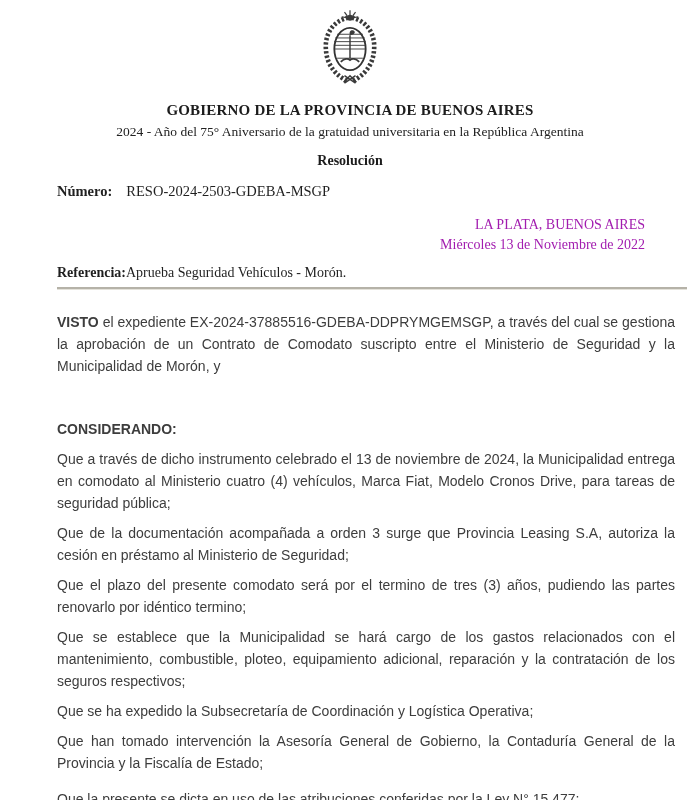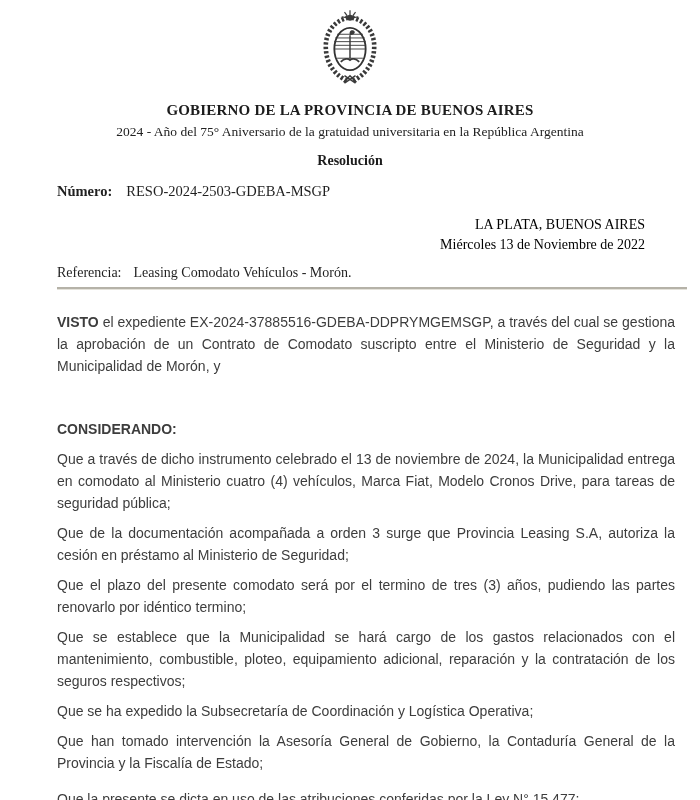--- a/index.html
+++ b/index.html
@@ -16,23 +16,23 @@
     margin-top:16px;text-align:center;font-weight:bold;
     font-size:15px;letter-spacing:.2px;color:#1c1c1c;
   }
   .motto{margin-top:5px;text-align:center;font-size:13.5px;color:#222;}
   .doc-type{margin-top:13px;text-align:center;font-weight:bold;font-size:14px;color:#1c1c1c;}
 
   
   .content{margin-left:57px;width:630px;}
   .numero-line{margin-top:14px;font-size:14.5px;color:#1f1f1f;}
   .numero-line .lbl{font-weight:bold;margin-right:14px;}
-  .place-date{margin-top:15px;text-align:right;padding-right:42px;font-size:14px;line-height:20px;color:#000000;}
+  .place-date{margin-top:15px;text-align:right;padding-right:42px;font-size:14px;line-height:20px;color:#a21caf;}
   .referencia-line{margin-top:10px;font-size:14px;color:#1f1f1f;}
-  .referencia-line .lbl{font-weight:normal;margin-right:12px;}
+  .referencia-line .lbl{font-weight:bold;margin-right:0;}
   .divider{margin-top:6px;height:2px;background:#b5b2a8;border-bottom:1px solid #e4e2da;}
 
   
   .bodytext{
     font-family:"Liberation Sans", sans-serif;
     font-size:14px;line-height:22px;color:#3d3d3d;
   }
   .bodytext p{margin:0 12px 8px 0;text-align:justify;}
   p.visto-p{margin-top:21px;}
   p.considerando{margin-top:41px;font-weight:bold;text-align:left;}
@@ -94,21 +94,21 @@
     <div class="numero-line">
       <span class="lbl">Número:</span><span>RESO-2024-2503-GDEBA-MSGP</span>
     </div>
 
     <div class="place-date">
       <div>LA PLATA, BUENOS AIRES</div>
       <div>Miércoles 13 de Noviembre de 2022</div>
     </div>
 
     <div class="referencia-line">
-      <span class="lbl">Referencia:</span><span>Leasing Comodato Vehículos - Morón.</span>
+      <span class="lbl">Referencia:</span><span>Aprueba Seguridad Vehículos - Morón.</span>
     </div>
 
     <div class="divider"></div>
 
     <div class="bodytext">
 
       <p class="visto-p"><span class="lead-bold">VISTO</span><span> el expediente EX-2024-37885516-GDEBA-DDPRYMGEMSGP, a través del cual se gestiona la aprobación de un Contrato de Comodato suscripto entre el Ministerio de Seguridad y la Municipalidad de Morón, y</span></p>
 
       <p class="considerando">CONSIDERANDO:</p>
 

